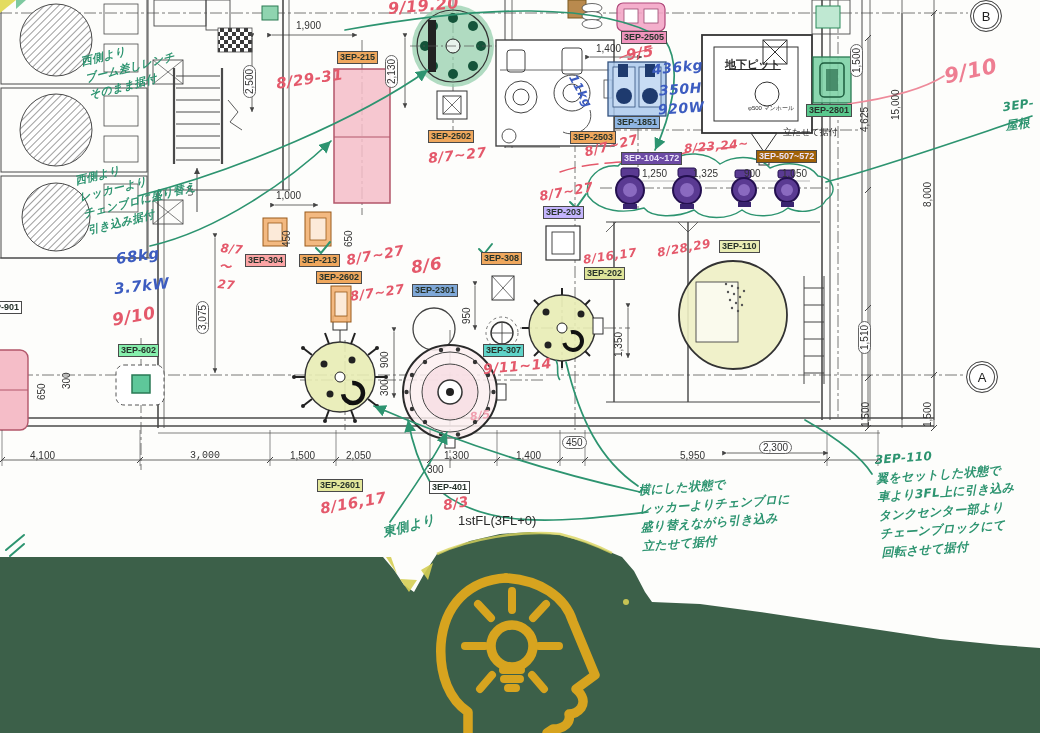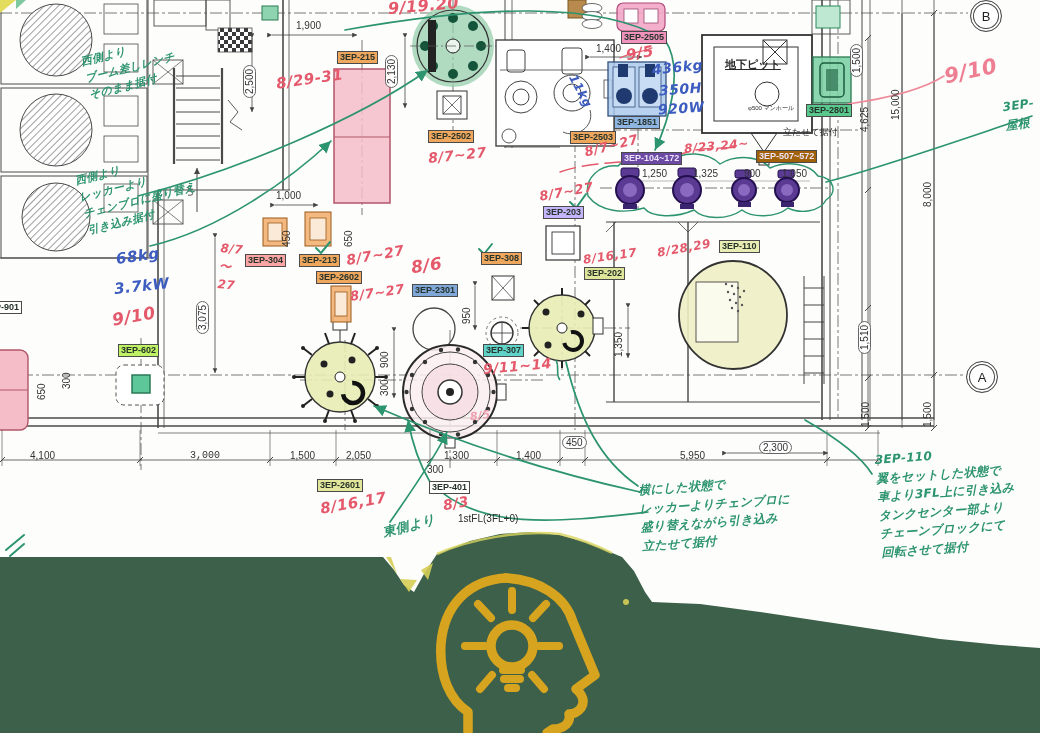--- a/index.html
+++ b/index.html
@@ -454,21 +454,21 @@
       <div class="lbl" style="left: 756px; top: 150px; background: #a16207; color: rgb(236, 227, 250);">3EP-507~572</div>
       <div class="lbl" style="left: 543px; top: 206px; background: #c4b5fd;">3EP-203</div>
       <div class="lbl" style="left: 245px; top: 254px; background: #fca5a5;">3EP-304</div>
       <div class="lbl" style="left: 299px; top: 254px; background: rgb(239, 167, 93);">3EP-213</div>
       <div class="lbl" style="left: 316px; top: 271px; background: rgb(239, 167, 93);">3EP-2602</div>
       <div class="lbl" style="left: 481px; top: 252px; background: rgb(239, 167, 93);">3EP-308</div>
       <div class="lbl" style="left: 412px; top: 284px; background: rgb(127, 168, 216);">3EP-2301</div>
       <div class="lbl" style="left: 483px; top: 344px; background: rgb(95, 211, 200);">3EP-307</div>
       <div class="lbl" style="left: 584px; top: 267px; background: rgb(223, 229, 154);">3EP-202</div>
       <div class="lbl" style="left: 719px; top: 240px; background: rgb(233, 237, 180);">3EP-110</div>
-      <div class="lbl" style="left: 118px; top: 344px; background: #bef264;">3EP-602</div>
+      <div class="lbl" style="left: 118px; top: 344px; background: #86efac;">3EP-602</div>
       <div class="lbl" style="left: 317px; top: 479px; background: rgb(227, 231, 155);">3EP-2601</div>
       <div class="lbl" style="left: 429px; top: 481px; background: rgb(255, 255, 255);">3EP-401</div>
       <div class="lbl" style="left: -8px; top: 301px; background: rgb(255, 255, 255);">P-901</div>
     </div>
 
   <div class="layer">
 
   <div class="dim" style="left: 296px; top: 20px;">1,900</div>
       <div class="dim v boxed" style="left: 243px; top: 98px;">2,500</div>
       <div class="dim v boxed" style="left: 385px; top: 88px;">2,130</div>
@@ -504,21 +504,21 @@
       <div class="dim v boxed" style="left: 850px; top: 77px;">1,500</div>
       <div class="dim v" style="left: 36px; top: 400px;">650</div>
       <div class="dim v" style="left: 61px; top: 389px;">300</div>
     </div>
 
   <div class="layer">
 
   <div class="blk" style="left: 725px; top: 58px; font-size: 11px; font-weight: bold; text-decoration: underline;">地下ピット</div>
       <div class="blk" style="left: 748px; top: 105px; font-size: 6px;">φ500 マンホール</div>
       <div class="blk" style="left: 783px; top: 127px; font-size: 9px;">立たせて据付</div>
-      <div class="blk" style="left: 458px; top: 513px; font-size: 10px;">1stFL(3FL+0)</div>
+      <div class="blk" style="left: 458px; top: 513px; font-size: 13px;">1stFL(3FL+0)</div>
       <div class="blk v" style="left: 186px; top: 196px; font-size: 8px;">UP</div>
     </div>
 
   <div class="layer">
 
   <div class="hw hw-red" style="left: 388px; top: -6px; font-size: 16px; transform: rotate(-5deg);">9/19.20</div>
       <div class="hw hw-red" style="left: 276px; top: 68px; font-size: 15px; transform: rotate(-8deg);">8/29-31</div>
       <div class="hw hw-red" style="left: 626px; top: 42px; font-size: 15px; transform: rotate(-10deg);">9/5</div>
       <div class="hw hw-red" style="left: 944px; top: 56px; font-size: 21px; transform: rotate(-12deg); color: rgb(238, 126, 146);">9/10</div>
       <div class="hw hw-red" style="left: 428px; top: 145px; font-size: 14px; transform: rotate(-6deg);">8/7~27</div>

